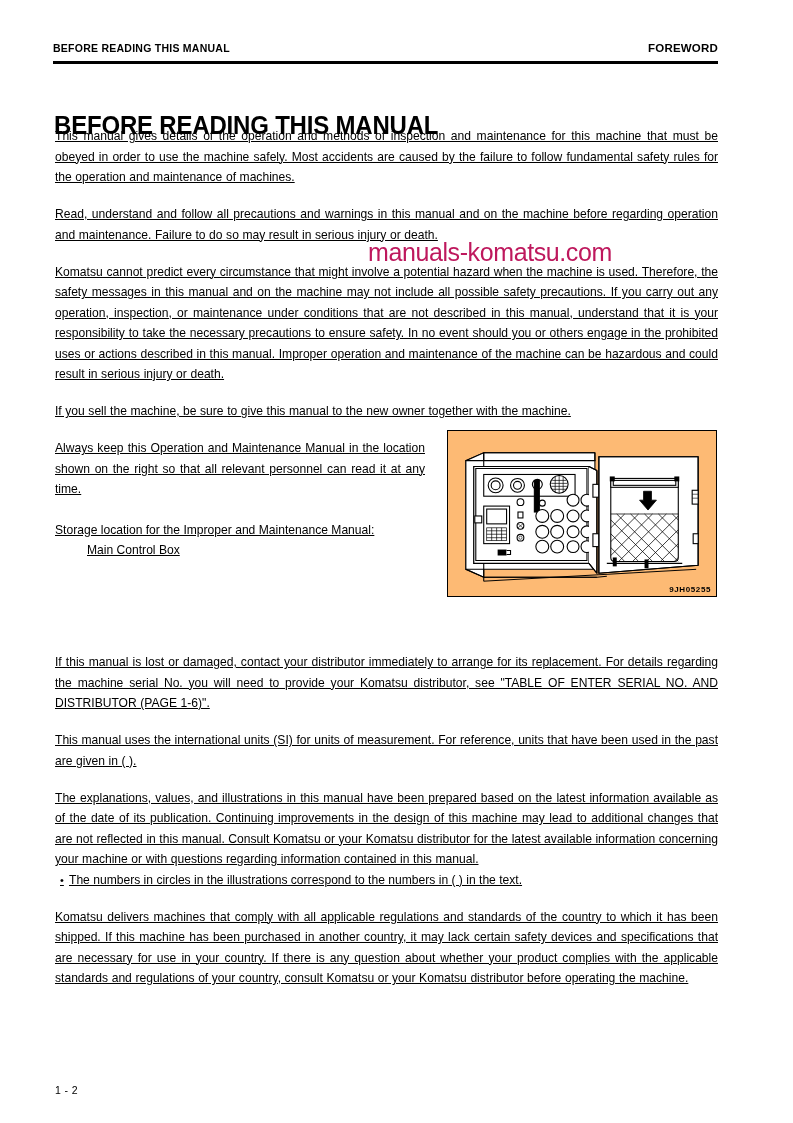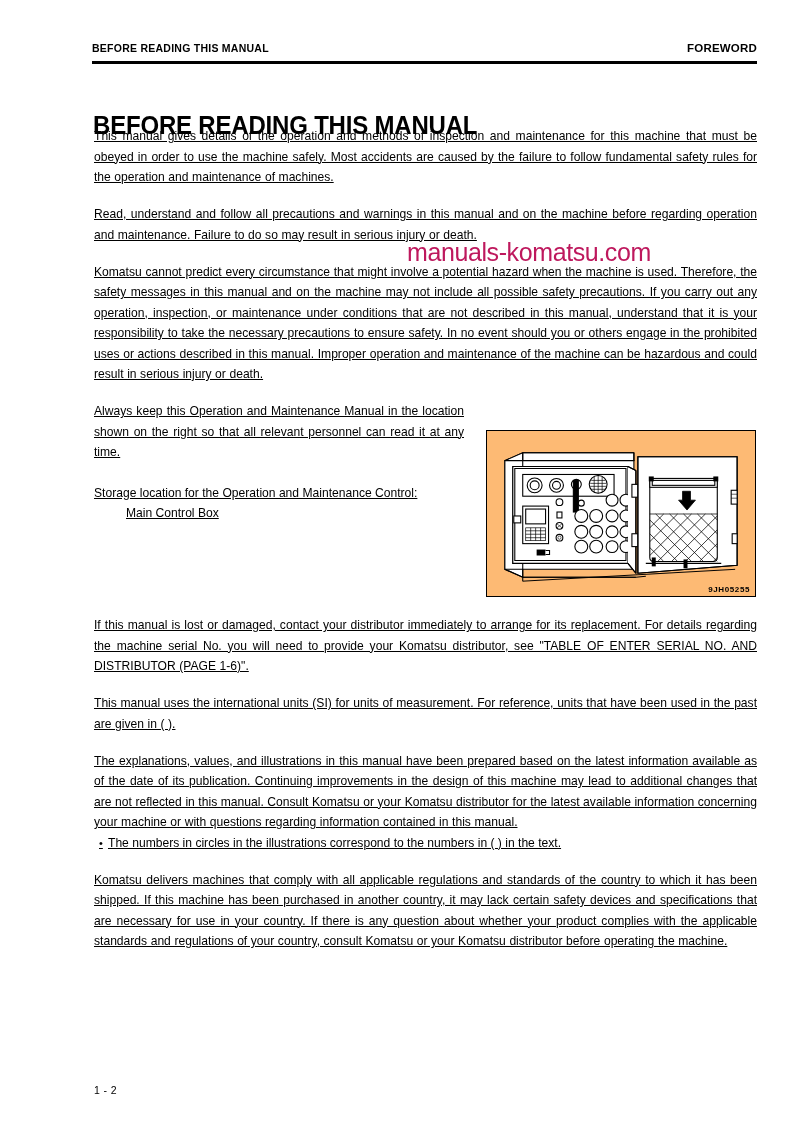--- a/index.html
+++ b/index.html
@@ -14,21 +14,20 @@
     font-family: "Liberation Sans", sans-serif;
     color: #000000;
     overflow: hidden;
   }
 
   .page {
     position: absolute;
     left: 0; top: 0;
     width: 705px;
     height: 1123px;
-    margin-left: 39px;
   }
 
   
   .header {
     position: absolute;
     left: 53px;
     top: 42px;
     width: 665px;
     display: flex;
     align-items: baseline;
@@ -207,27 +206,28 @@
   <h1 class="page-title">BEFORE READING THIS MANUAL</h1>
 
   <div class="content">
 
     <p class="para">This manual gives details of the operation and methods of inspection and maintenance for this machine that must be obeyed in order to use the machine safely. Most accidents are caused by the failure to follow fundamental safety rules for the operation and maintenance of machines.</p>
 
     <p class="para">Read, understand and follow all precautions and warnings in this manual and on the machine before regarding operation and maintenance. Failure to do so may result in serious injury or death.</p>
 
     <p class="para">Komatsu cannot predict every circumstance that might involve a potential hazard when the machine is used. Therefore, the safety messages in this manual and on the machine may not include all possible safety precautions. If you carry out any operation, inspection, or maintenance under conditions that are not described in this manual, understand that it is your responsibility to take the necessary precautions to ensure safety. In no event should you or others engage in the prohibited uses or actions described in this manual. Improper operation and maintenance of the machine can be hazardous and could result in serious injury or death.</p>
 
+    <p class="para">If you sell the machine, be sure to give this manual to the new owner together with the machine.</p>
 
     <div class="wrap-block">
       <div class="figure-float"></div>
 
       <p class="side-para">Always keep this Operation and Maintenance Manual in the location shown on the right so that all relevant personnel can read it at any time.</p>
       <div class="gap-line"></div>
-      <p class="side-para nofill">Storage location for the Operation and Maintenance Control:</p>
+      <p class="side-para nofill">Storage location for the Improper and Maintenance Manual:</p>
       <p class="side-para nofill indent-line">Main Control Box</p>
     </div>
 
     <div style="clear:both;height:34px;"></div>
 
     <p class="para">If this manual is lost or damaged, contact your distributor immediately to arrange for its replacement. For details regarding the machine serial No. you will need to provide your Komatsu distributor, see "TABLE OF ENTER SERIAL NO. AND DISTRIBUTOR (PAGE 1-6)".</p>
 
     <p class="para">This manual uses the international units (SI) for units of measurement. For reference, units that have been used in the past are given in ( ).</p>
 
     <p class="para para-tight">The explanations, values, and illustrations in this manual have been prepared based on the latest information available as of the date of its publication. Continuing improvements in the design of this machine may lead to additional changes that are not reflected in this manual. Consult Komatsu or your Komatsu distributor for the latest available information concerning your machine or with questions regarding information contained in this manual.</p>

